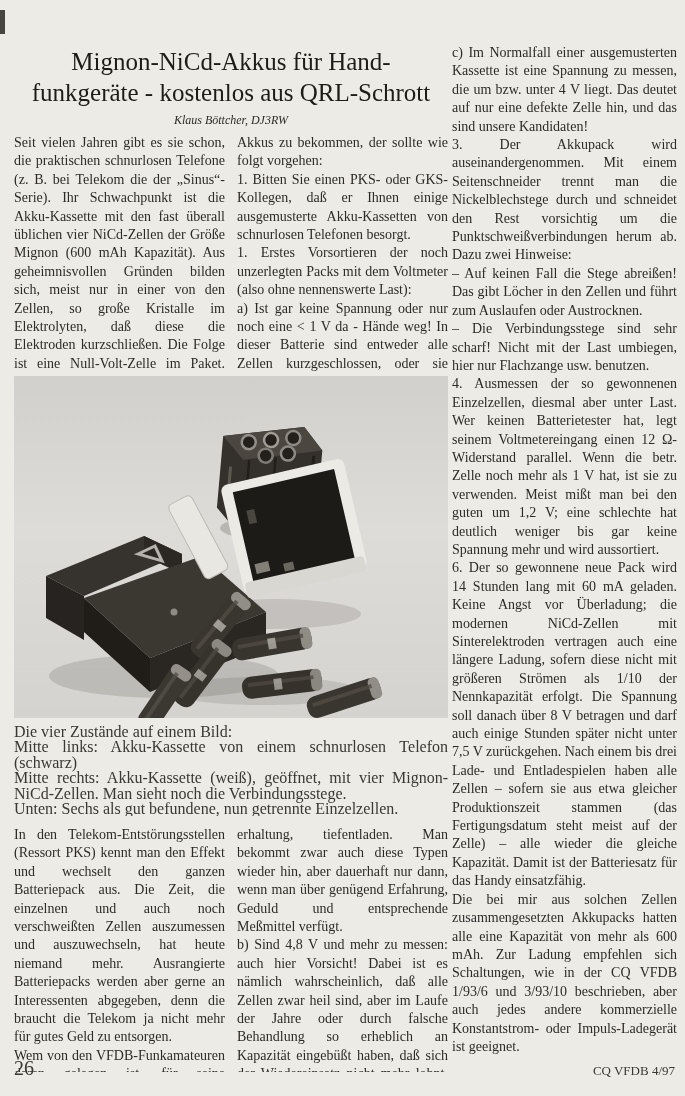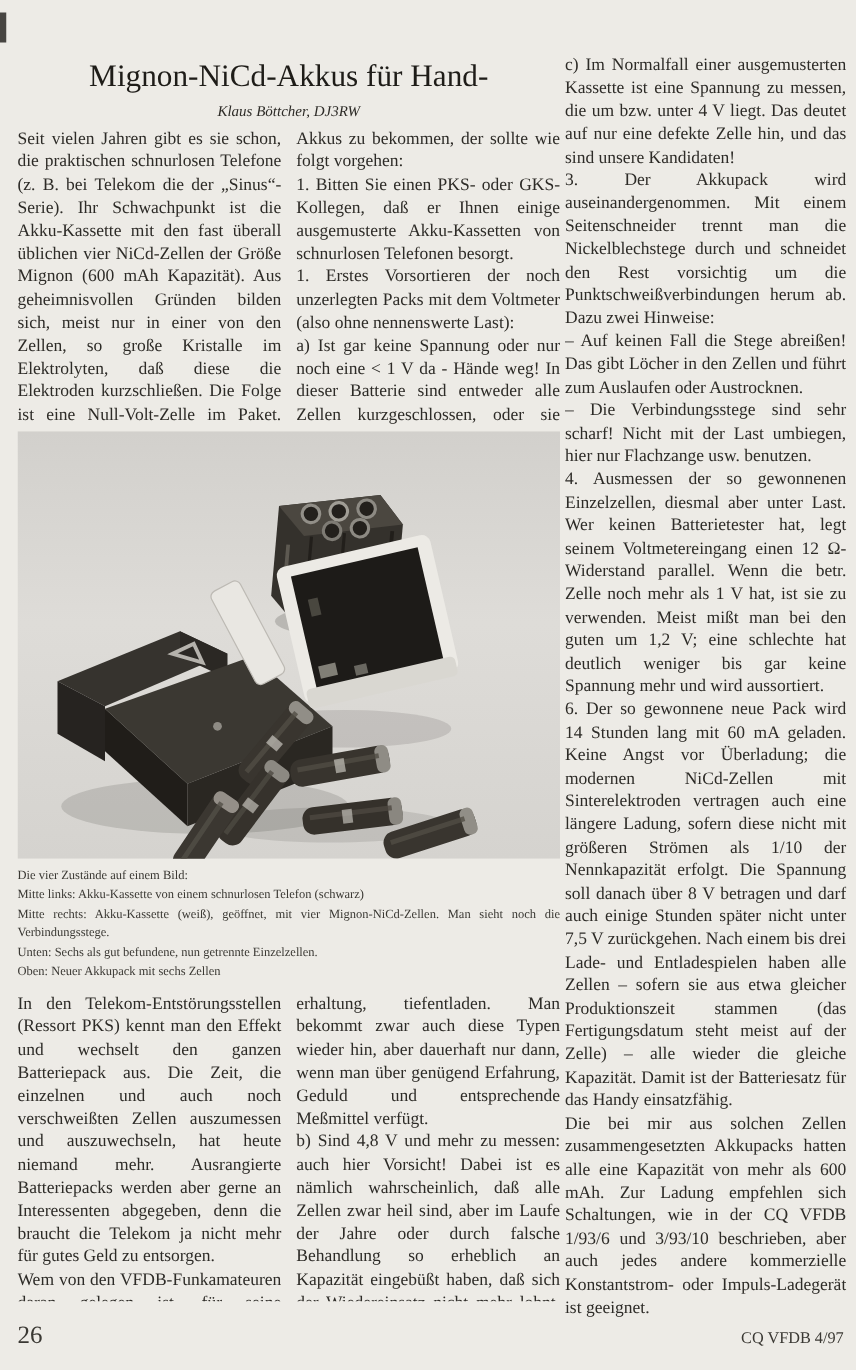--- a/index.html
+++ b/index.html
@@ -37,21 +37,21 @@
   .two-col { display:flex; gap:12px; }
   .two-col .col { width:211px; }
   .two-col.top { height:238px; overflow:hidden; margin-top:2px; }
   .two-col.bottom { height:246px; overflow:hidden; }
   
   .photo { margin:4px 0 6px 0; width:434px; height:342px; }
   .photo svg { display:block; }
   
   .caption { margin:0 0 10px 0; height:92px; overflow:hidden; }
   .caption p {
-    margin:0; font-size:10px; line-height:15.4px; color:#3a3833; text-align:justify;
+    margin:0; font-size:16px; line-height:15.4px; color:#3a3833; text-align:justify;
   }
   
   .ftr { position:absolute; left:14px; right:10px; bottom:16px;
          display:flex; justify-content:space-between; align-items:baseline; }
   .page-num { font-size:20px; color:#3a3833; }
   .journal  { font-size:13px; color:#3a3833; }
 </style>
 </head>
 <body>
 
@@ -65,21 +65,21 @@
     <p>– Auf keinen Fall die Stege abreißen! Das gibt Löcher in den Zellen und führt zum Auslaufen oder Austrocknen.</p>
     <p>– Die Verbindungsstege sind sehr scharf! Nicht mit der Last umbiegen, hier nur Flachzange usw. benutzen.</p>
     <p>4. Ausmessen der so gewonnenen Einzelzellen, diesmal aber unter Last. Wer keinen Batterietester hat, legt seinem Voltmetereingang einen 12 Ω-Widerstand parallel. Wenn die betr. Zelle noch mehr als 1 V hat, ist sie zu verwenden. Meist mißt man bei den guten um 1,2 V; eine schlechte hat deutlich weniger bis gar keine Spannung mehr und wird aussortiert.</p>
     <p>6. Der so gewonnene neue Pack wird 14 Stunden lang mit 60 mA geladen. Keine Angst vor Überladung; die modernen NiCd-Zellen mit Sinterelektroden vertragen auch eine längere Ladung, sofern diese nicht mit größeren Strömen als 1/10 der Nennkapazität erfolgt. Die Spannung soll danach über 8 V betragen und darf auch einige Stunden später nicht unter 7,5 V zurückgehen. Nach einem bis drei Lade- und Entladespielen haben alle Zellen – sofern sie aus etwa gleicher Produktionszeit stammen (das Fertigungsdatum steht meist auf der Zelle) – alle wieder die gleiche Kapazität. Damit ist der Batteriesatz für das Handy einsatzfähig.</p>
     <p>Die bei mir aus solchen Zellen zusammengesetzten Akkupacks hatten alle eine Kapazität von mehr als 600 mAh. Zur Ladung empfehlen sich Schaltungen, wie in der CQ VFDB 1/93/6 und 3/93/10 beschrieben, aber auch jedes andere kommerzielle Konstantstrom- oder Impuls-Ladegerät ist geeignet.</p>
   </section>
 
   <section class="left-block">
 
     <div class="title-block">
-      <h2 class="art-title"><span>Mignon-NiCd-Akkus für Hand-</span><br></h2>
+      <h2 class="art-title"><span>Mignon-NiCd-Akkus für Hand-</span><br><span>funkgeräte - kostenlos aus QRL-Schrott</span></h2>
       <div class="author">Klaus Böttcher, DJ3RW</div>
     </div>
 
     <div class="two-col top body-text">
       <div class="col">
         <p>Seit vielen Jahren gibt es sie schon, die praktischen schnurlosen Telefone (z. B. bei Telekom die der „Sinus“-Serie). Ihr Schwachpunkt ist die Akku-Kassette mit den fast überall üblichen vier NiCd-Zellen der Größe Mignon (600 mAh Kapazität). Aus geheimnisvollen Gründen bilden sich, meist nur in einer von den Zellen, so große Kristalle im Elektrolyten, daß diese die Elektroden kurzschließen. Die Folge ist eine Null-Volt-Zelle im Paket. Das Gerät mißt das dann als Unterspannung und gibt Alarm.</p>
       </div>
       <div class="col">
         <p>Akkus zu bekommen, der sollte wie folgt vorgehen:</p>
         <p>1. Bitten Sie einen PKS- oder GKS-Kollegen, daß er Ihnen einige ausgemusterte Akku-Kassetten von schnurlosen Telefonen besorgt.</p>

